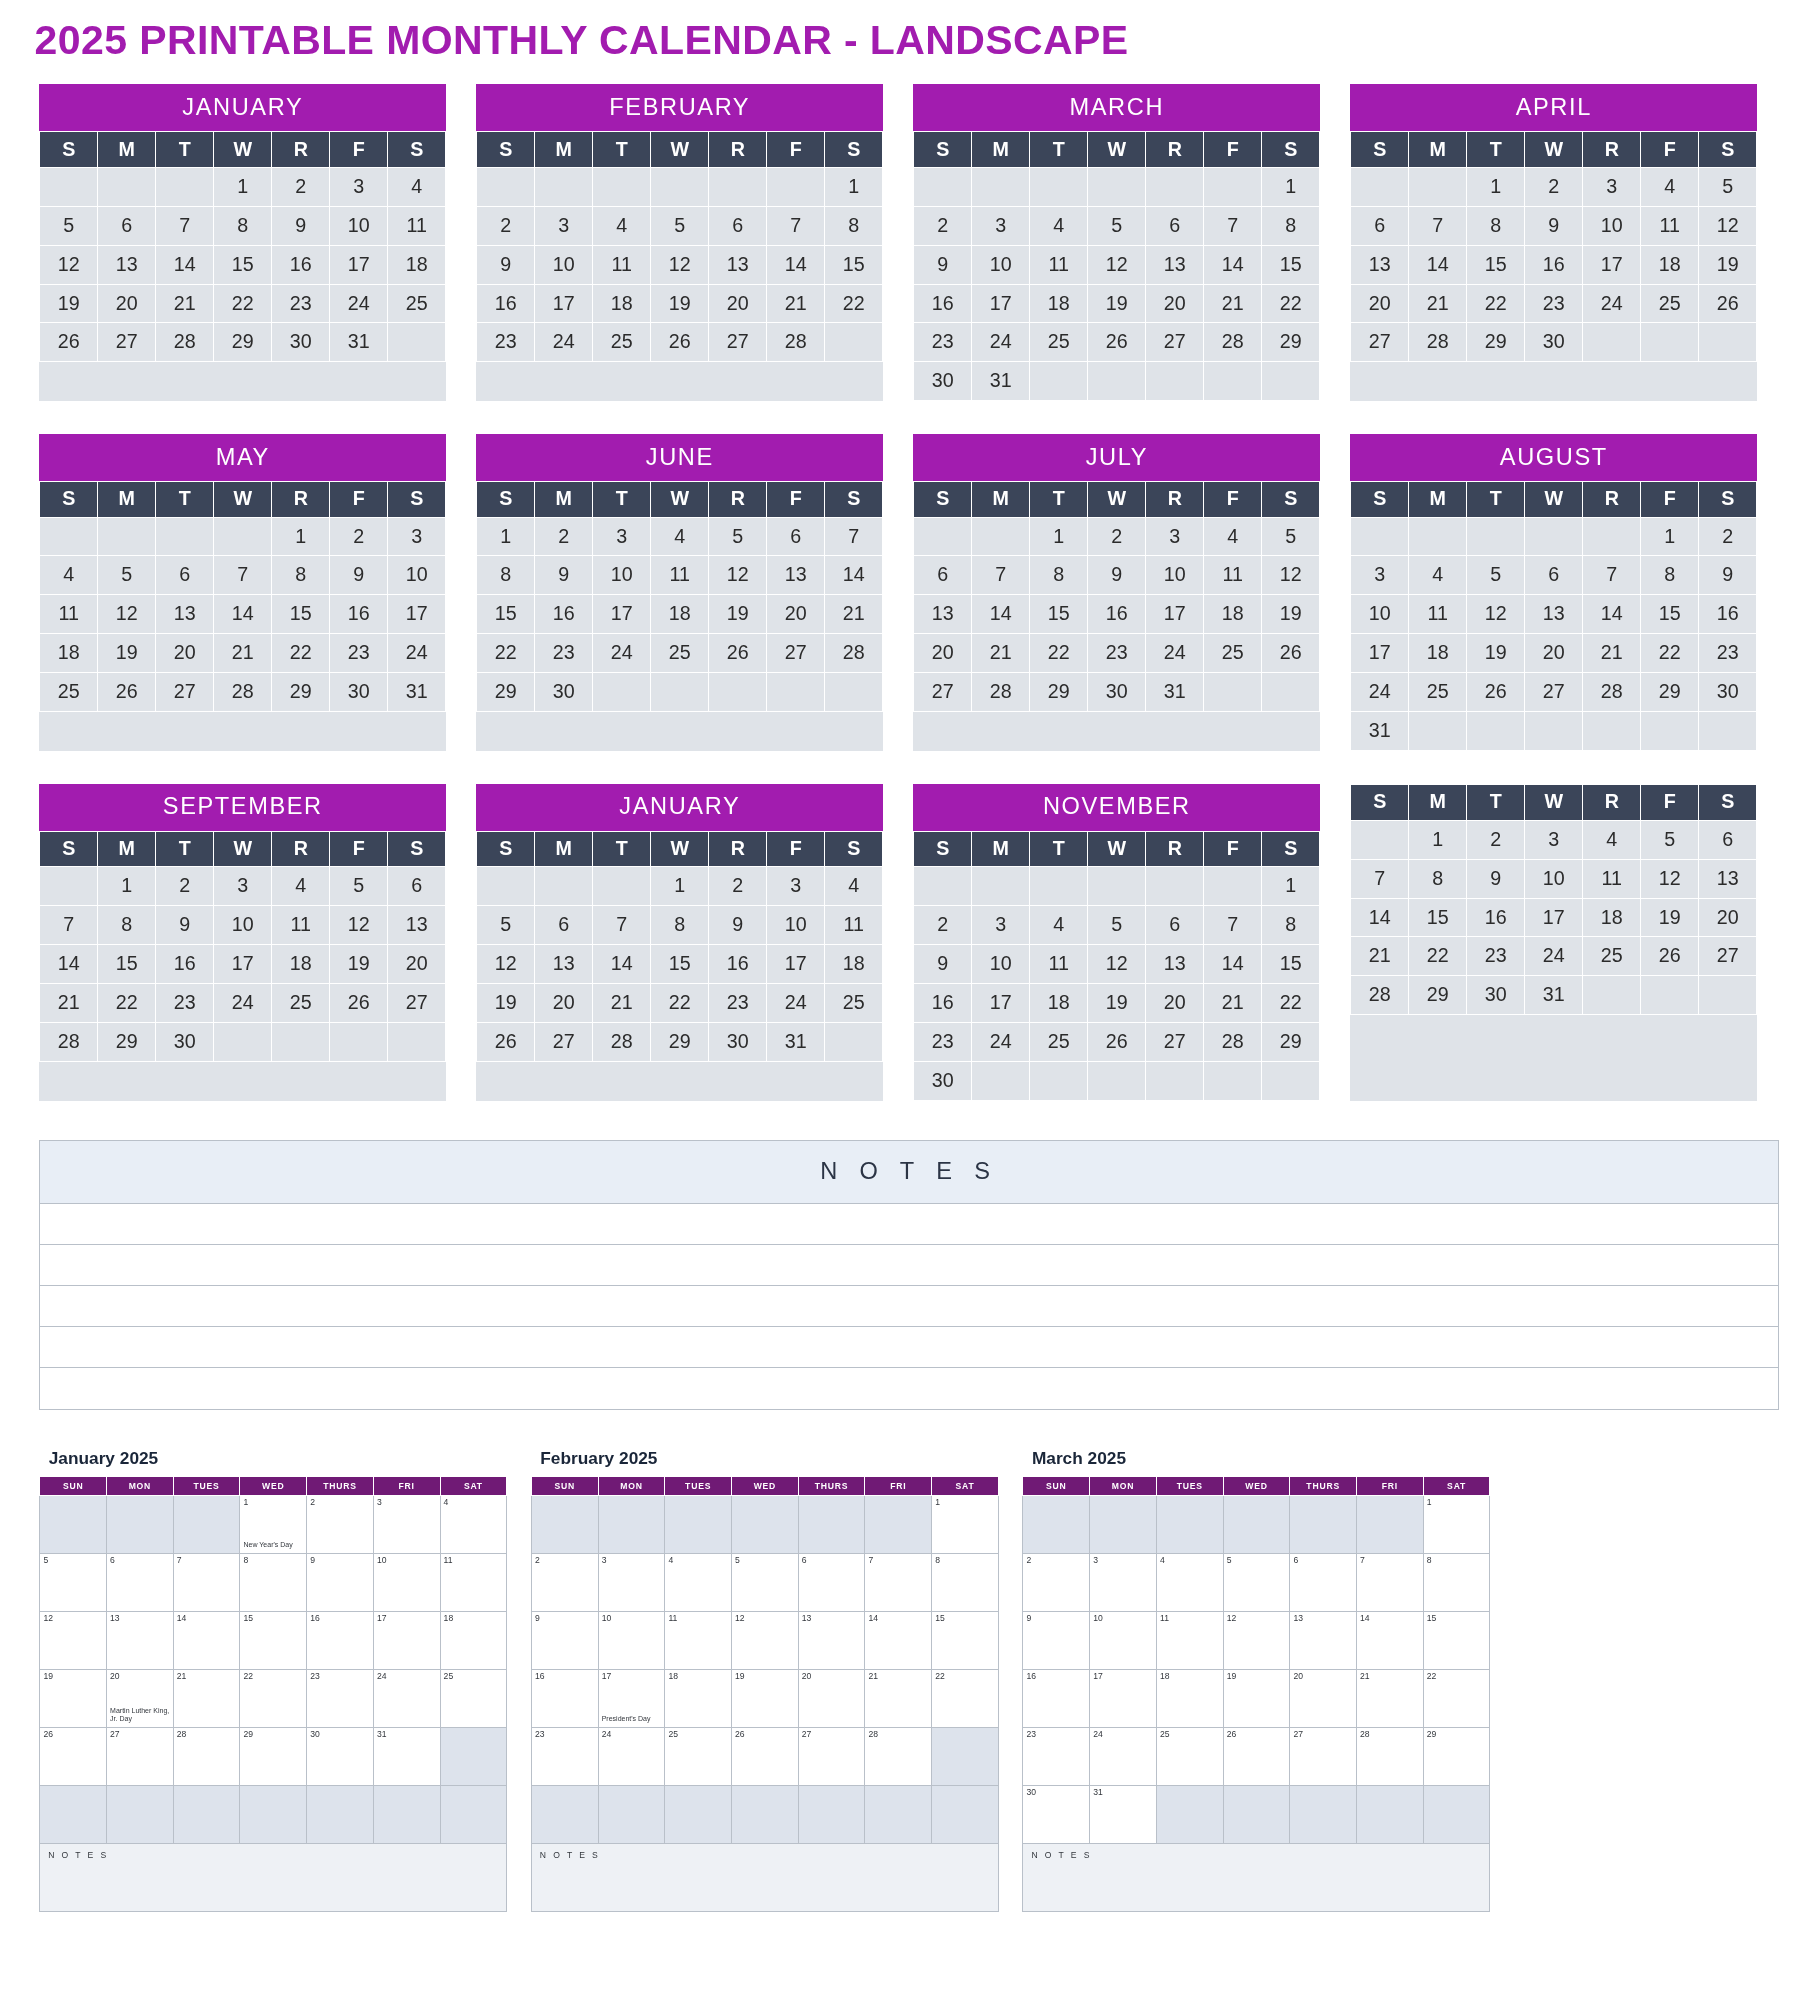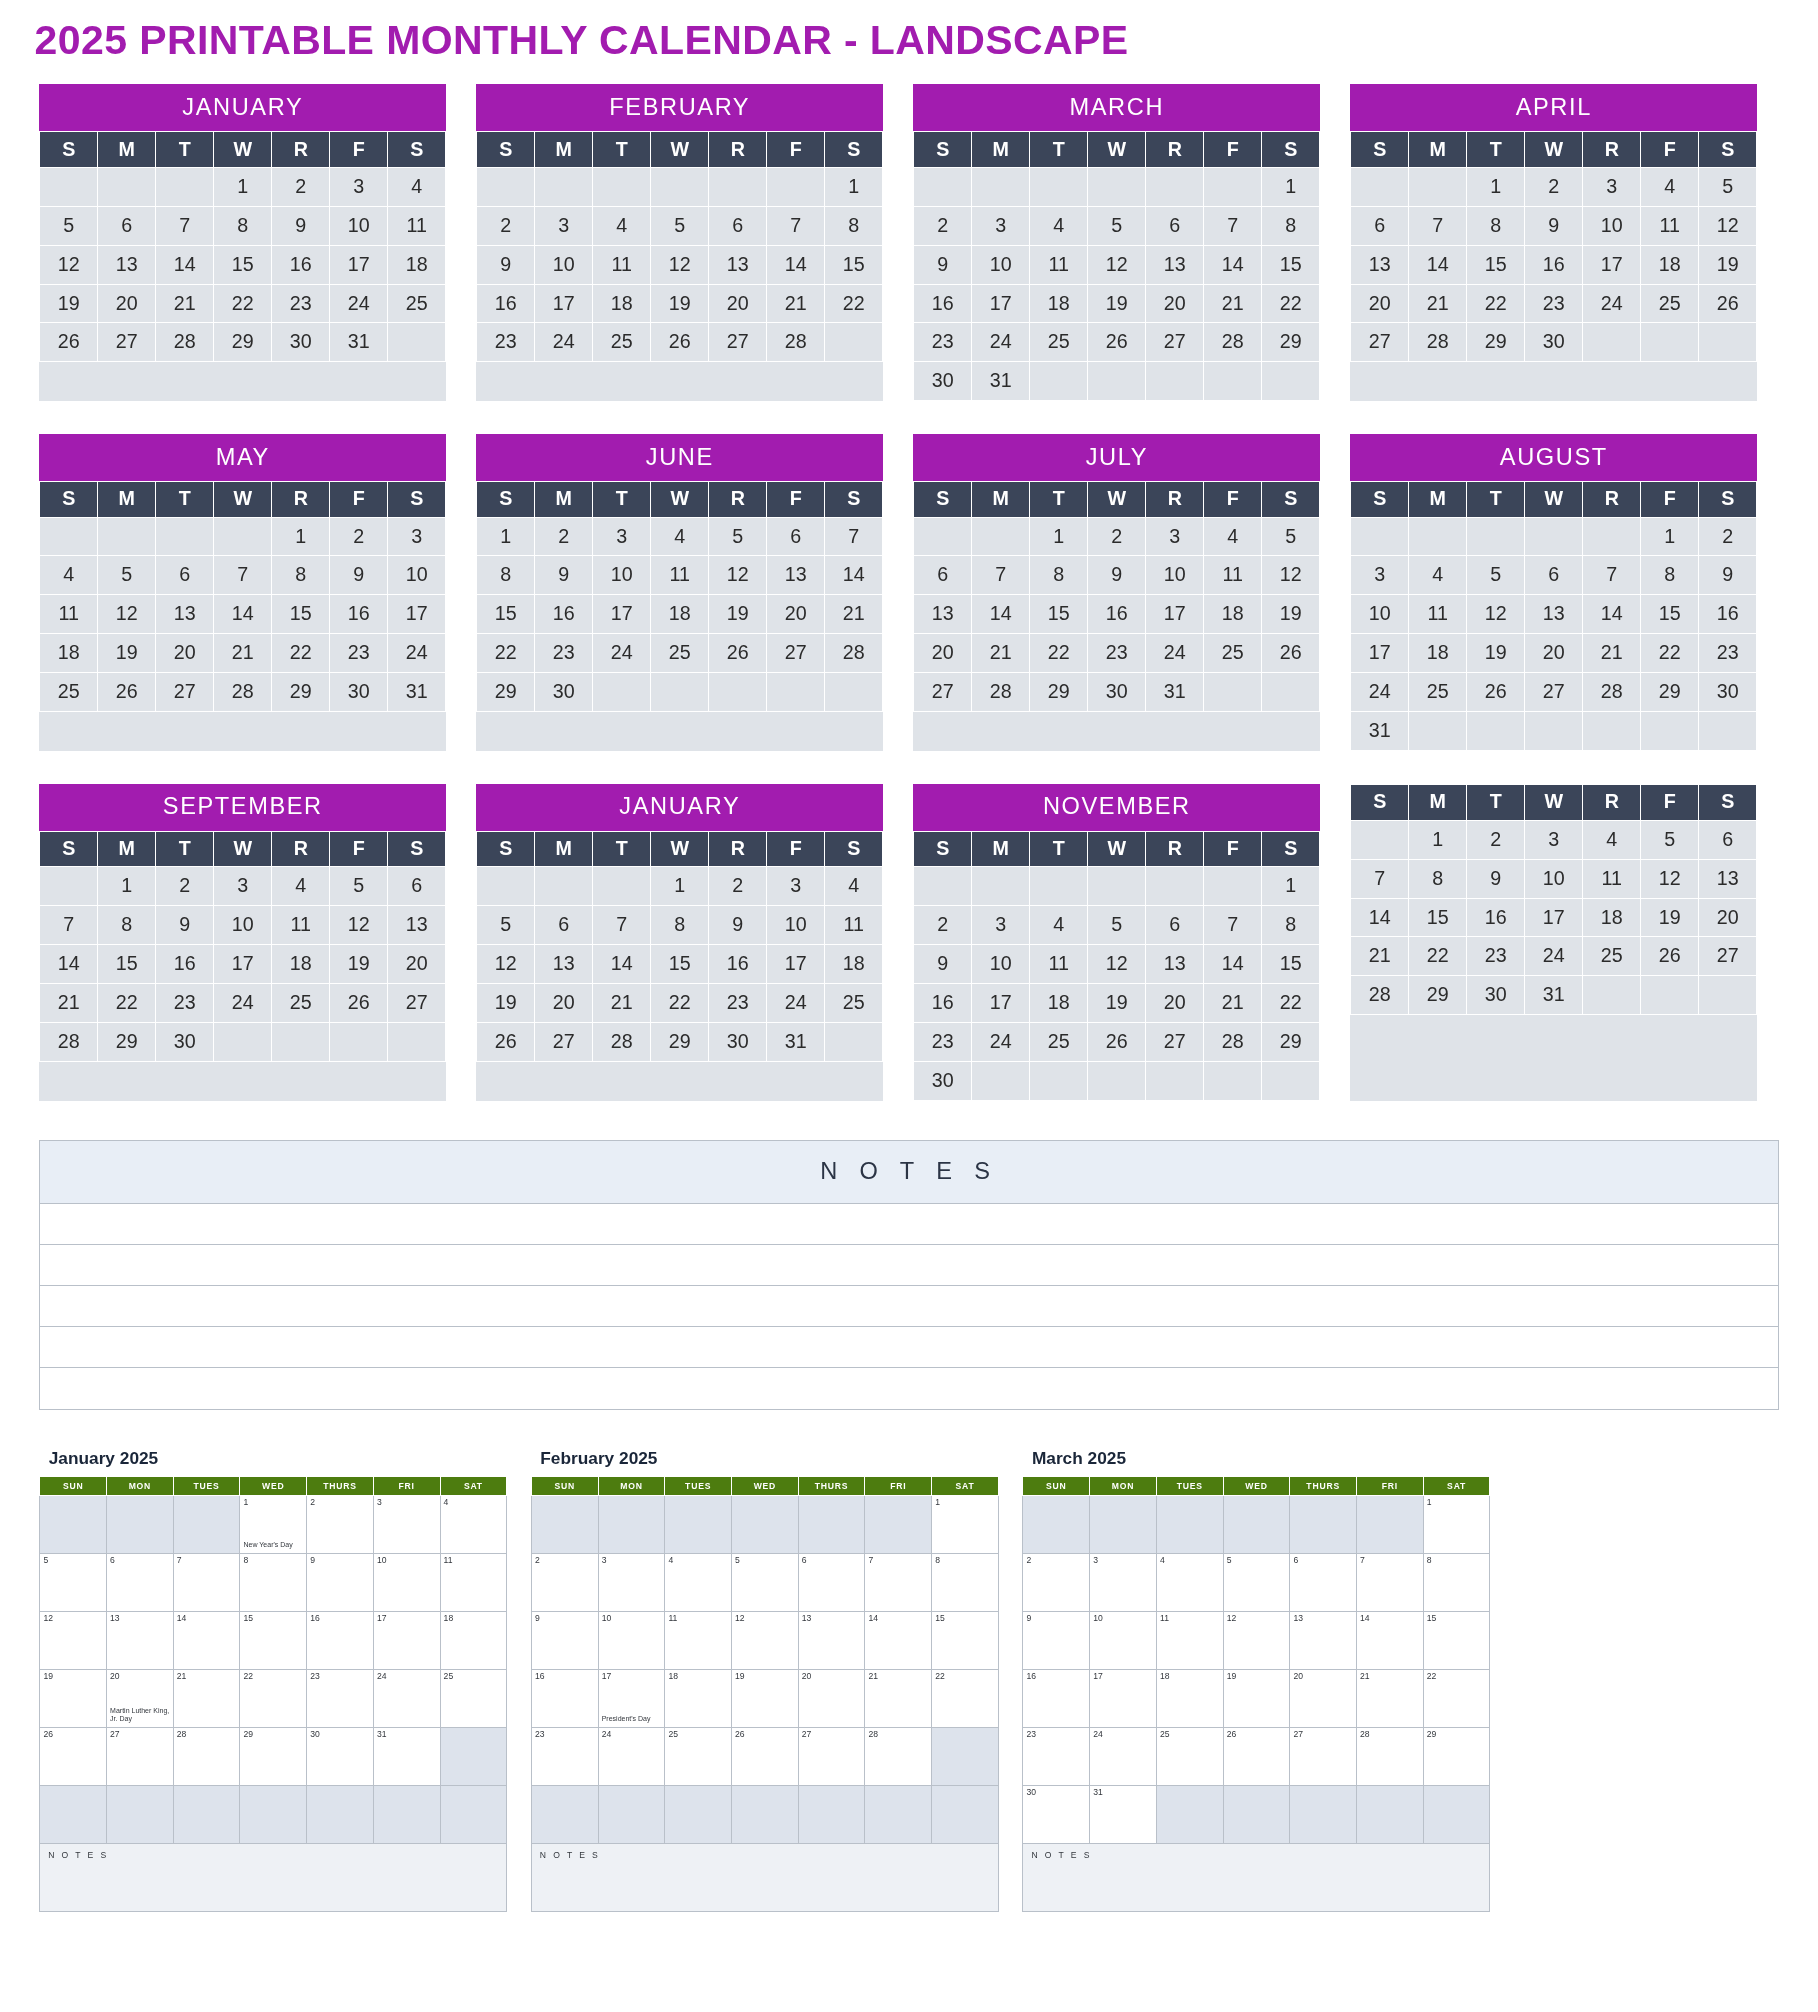--- a/index.html
+++ b/index.html
@@ -101,21 +101,21 @@
     color: #1a2639;
     margin: 7.9px 0 6.3px 9.4px;
   }
   table.detail {
     width: 100%;
     border-collapse: collapse;
     table-layout: fixed;
     border: 0.8px solid #b9c0c9;
   }
   table.detail th {
-    background: #4d7c0f;
+    background: #701a75;
     color: #ffffff;
     font-size: 8.6px;
     font-weight: bold;
     letter-spacing: 0.8px;
     padding: 3.9px 0 3.9px 0;
     text-align: center;
     border: 0.8px solid #ffffff;
   }
   table.detail td {
     border: 0.8px solid #b9c0c9;

